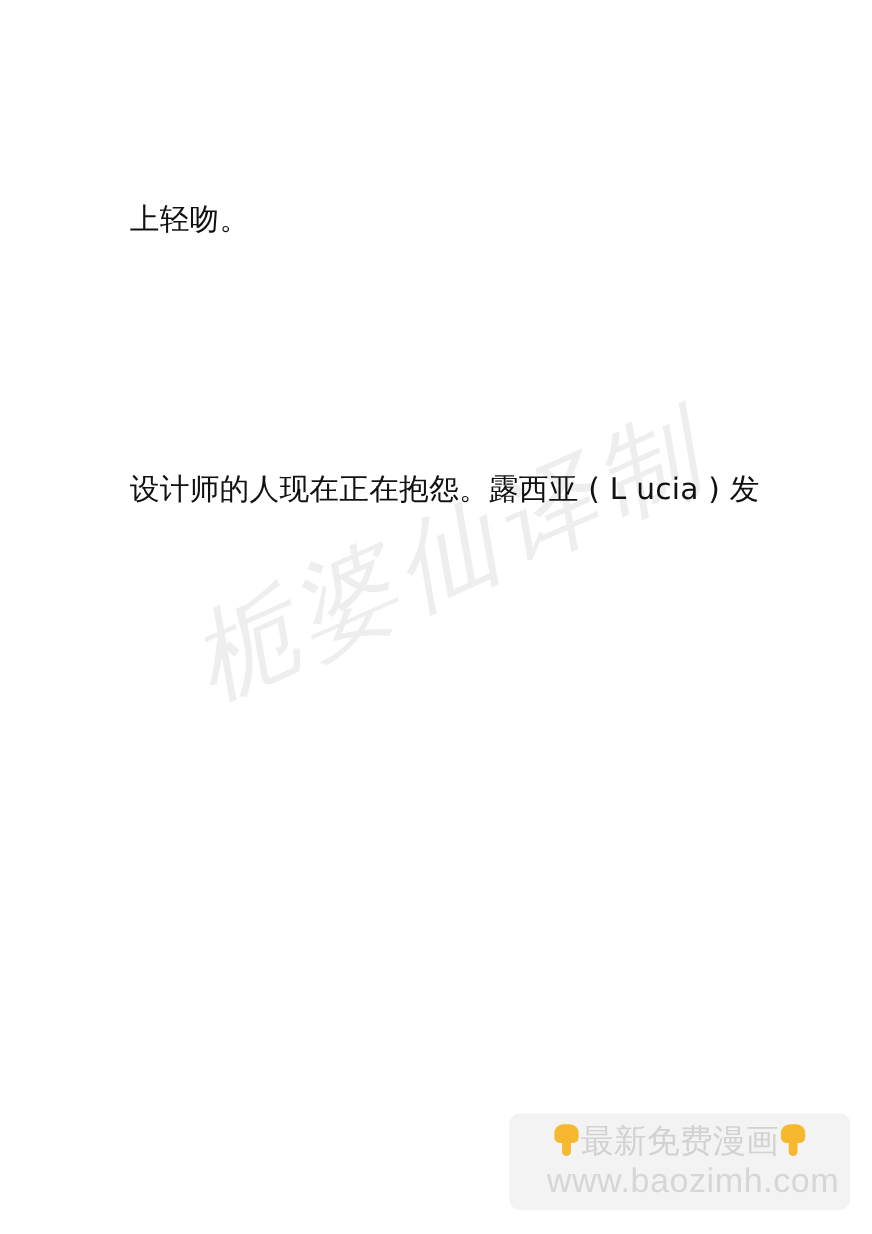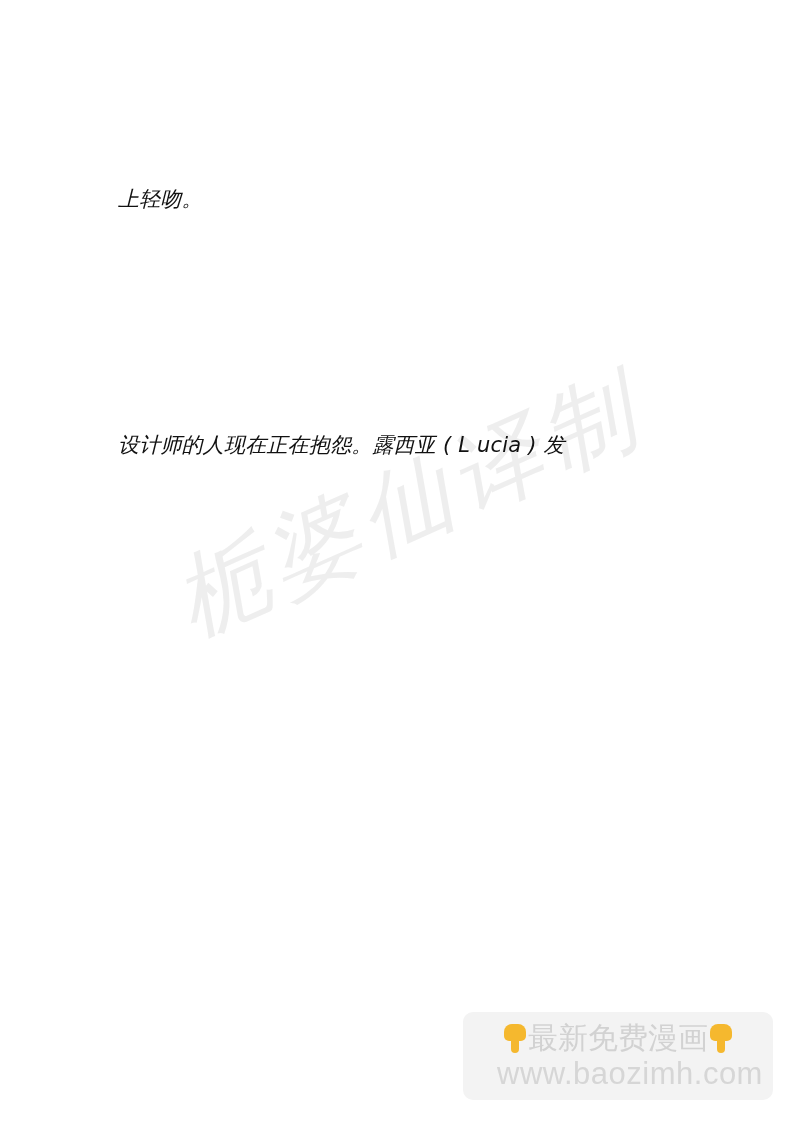--- a/index.html
+++ b/index.html
@@ -15,27 +15,26 @@
       font-family: "DejaVu Sans", "Liberation Sans", sans-serif;
       color: #111111;
     }
     .page {
       position: absolute;
       left: 118px;
       top: 97px;
       width: 570px;
     }
     .para {
-      font-size: 21px;
+      font-size: 27px;
       line-height: 41px;
       margin: 0 0 41px 0;
       letter-spacing: 0.2px;
       white-space: pre-wrap;
       word-break: break-all;
-      font-style: italic;
     }
     .line { display: block; white-space: nowrap; }
     .watermark {
       position: absolute;
       left: 180px;
       top: 545px;
       font-size: 92px;
       color: rgba(150,150,150,0.16);
       transform: rotate(-24deg);
       transform-origin: left center;
@@ -53,21 +52,20 @@
       height: 88px;
       background: #f3f3f3;
       border-radius: 10px;
       display: flex;
       flex-direction: column;
       align-items: center;
       justify-content: center;
     }
     .ad-top {
       display: flex;
-      align-items: center;
       gap: 0;
       font-size: 30px;
       line-height: 36px;
       color: #d2d2d2;
       font-family: "DejaVu Sans", sans-serif;
     }
     .hand-icon {
       display: inline-block;
       width: 26px;
       height: 32px;

